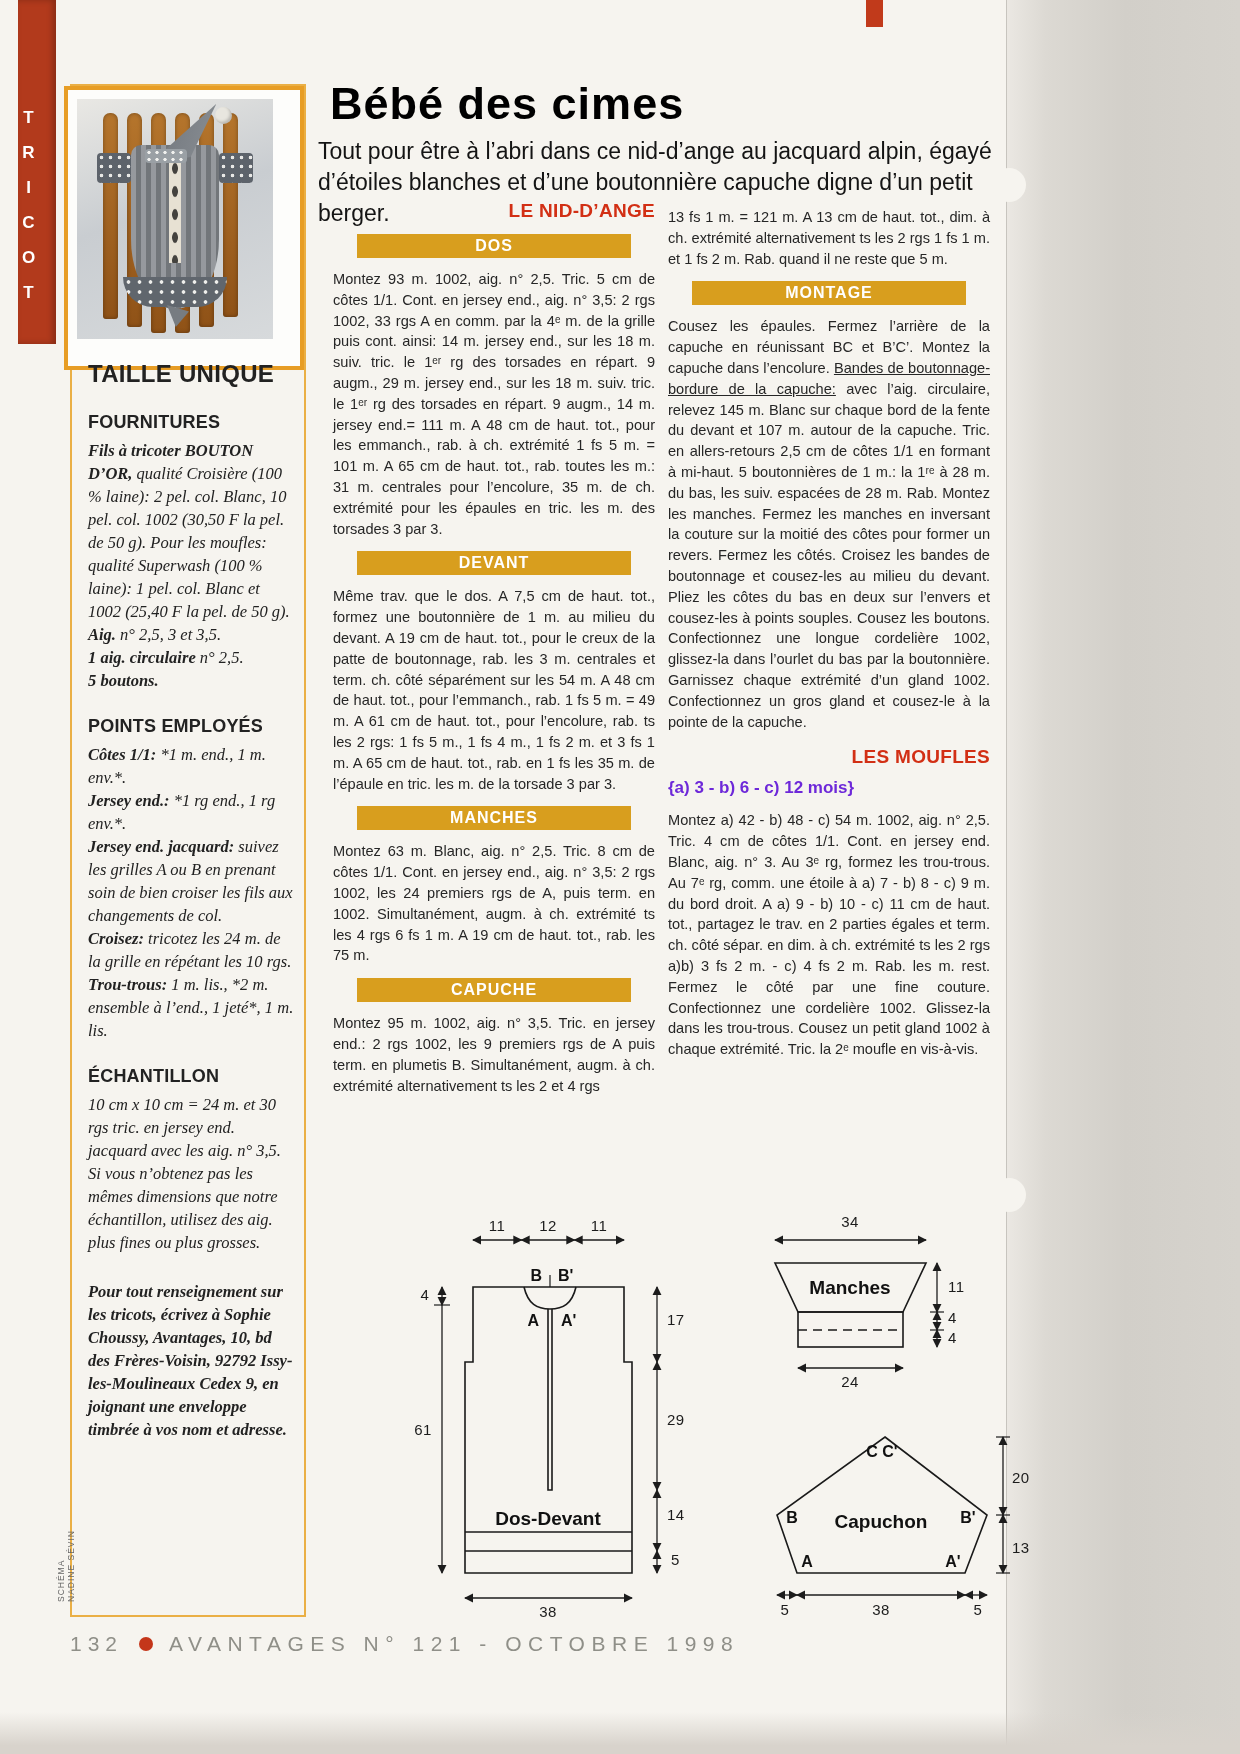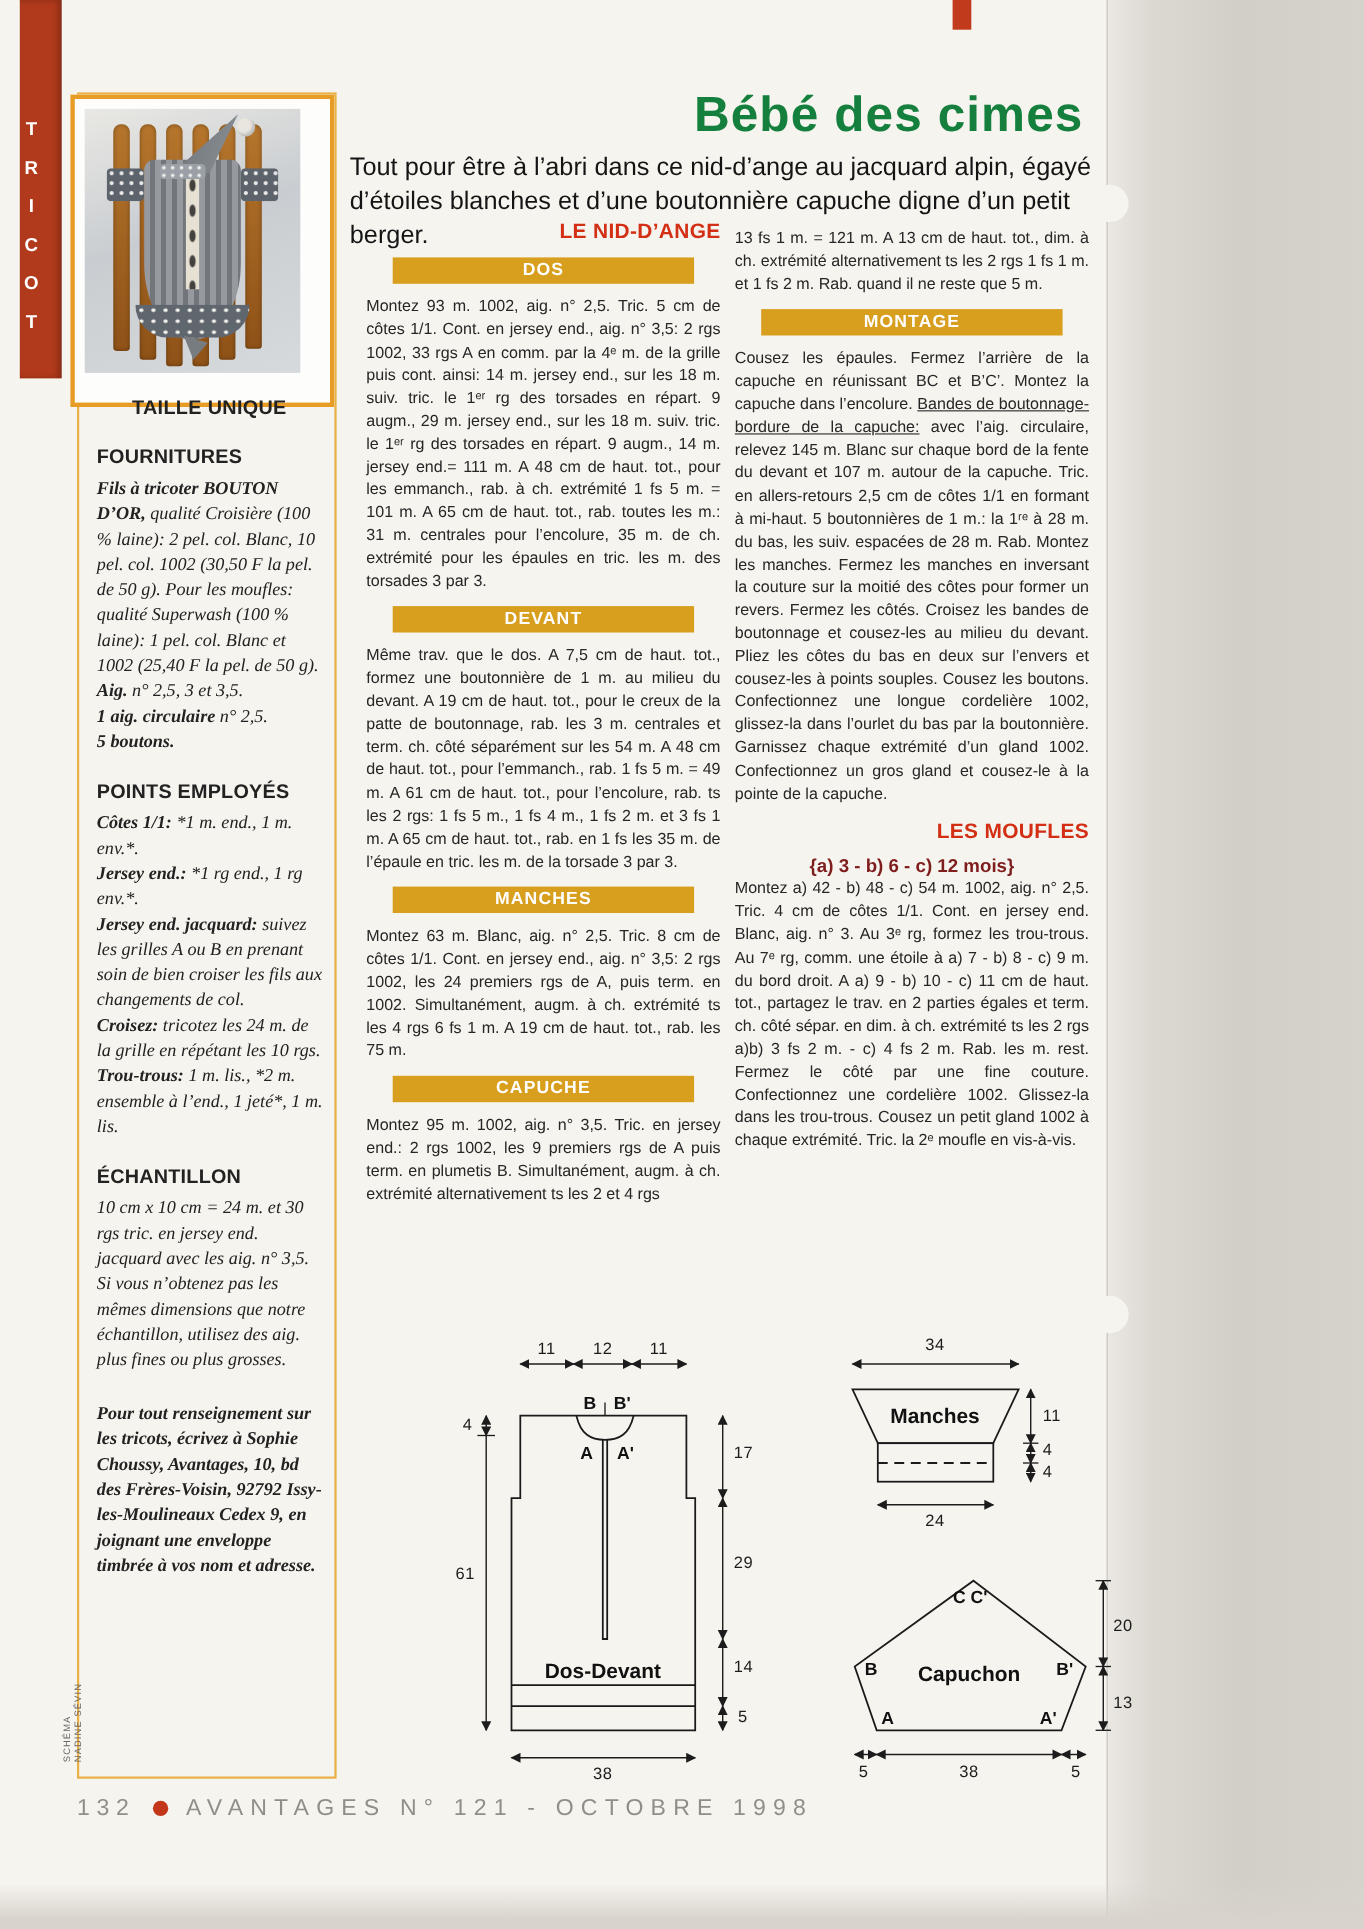--- a/index.html
+++ b/index.html
@@ -47,46 +47,46 @@
     clip-path:polygon(0 0,100% 30%,40% 100%);}
   .hat{position:absolute;left:72px;top:4px;width:70px;height:55px;transform:rotate(-6deg);
     background:linear-gradient(110deg,#6e737a,#8a8f94);clip-path:polygon(0% 100%,55% 100%,100% 8%);}
   .hat-brim{position:absolute;left:68px;top:50px;width:42px;height:14px;background:#9aa0a5;
     background-image:radial-gradient(#f0f0ee 1.4px,transparent 2px);background-size:8px 7px;border-radius:4px;}
   .pompom{position:absolute;left:138px;top:8px;width:17px;height:17px;border-radius:50%;background:#e8e6df;
     box-shadow:inset -2px -2px 3px rgba(0,0,0,.2);}
 
   
   .sidebar-content{position:absolute;left:88px;top:360px;width:206px;}
-  .size-label{font-weight:700;font-size:18px;letter-spacing:.3px;margin-bottom:22px;margin-left:32px;}
+  .size-label{font-weight:700;font-size:24px;letter-spacing:.3px;margin-bottom:22px;}
   .sb-heading{font-weight:700;font-size:18px;letter-spacing:.2px;margin:24px 0 6px;}
   .sb-item{font-family:"Liberation Serif","DejaVu Serif",serif;font-style:italic;
     font-size:16.5px;line-height:23px;margin:0;}
   .sb-item .b{font-weight:700;}
   .sb-item.note{margin-top:26px;}
 
   .credit-vertical{position:absolute;left:56px;top:1520px;height:82px;
     writing-mode:vertical-rl;transform:rotate(180deg);font-size:8.5px;color:#666;letter-spacing:1px;}
 
   
-  .main-title{position:absolute;left:330px;top:78px;width:655px;text-align:right;
-    color:#15803d;font-weight:800;font-size:45px;letter-spacing:1px;}
+  .main-title{position:absolute;left:330px;top:78px;width:655px;text-align:left;
+    color:#000000;font-weight:800;font-size:45px;letter-spacing:1px;}
   .subtitle{position:absolute;left:318px;top:136px;width:692px;text-align:left;
     font-size:23px;line-height:31px;color:#141414;font-weight:500;}
 
   
   .col{position:absolute;width:322px;text-align:justify;}
   #col1{left:333px;top:200px;}
   #col2{left:668px;top:207px;}
   .red-heading{color:#d22f14;font-weight:800;font-size:19px;text-align:right;
     letter-spacing:.3px;margin:0 0 10px;}
   #col2 .red-heading{margin-top:14px;}
   .section-bar{margin:12px 24px 11px;height:24px;line-height:24px;background:#d89e1e;
     color:#fff;font-weight:700;font-size:16px;letter-spacing:1px;text-align:center;}
-  .subhead{font-weight:700;font-size:17px;text-align:center;margin:0 0 0;color:#7f1d1d;}
+  .subhead{font-weight:700;font-size:17px;text-align:left;margin:0 0 12px;color:#6d28d9;}
   .body-para{margin:0;font-size:14.6px;line-height:20.8px;color:#262626;}
   .body-para .u{text-decoration:underline;}
 
   
   svg.diagram{position:absolute;overflow:visible;}
   .outline{fill:none;stroke:#1a1a1a;stroke-width:1.6;}
   .dimline{stroke:#1c1c1c;stroke-width:1.3;fill:none;}
   .tick{stroke:#1c1c1c;stroke-width:1.2;}
   .dim{font-size:15px;fill:#1c1c1c;letter-spacing:.5px;}
   .pt{font-size:16px;font-weight:700;fill:#111;}

